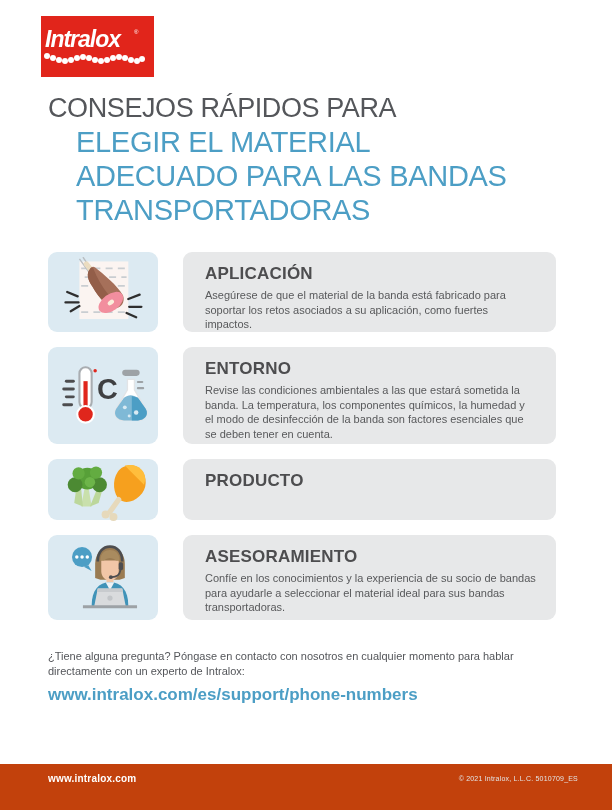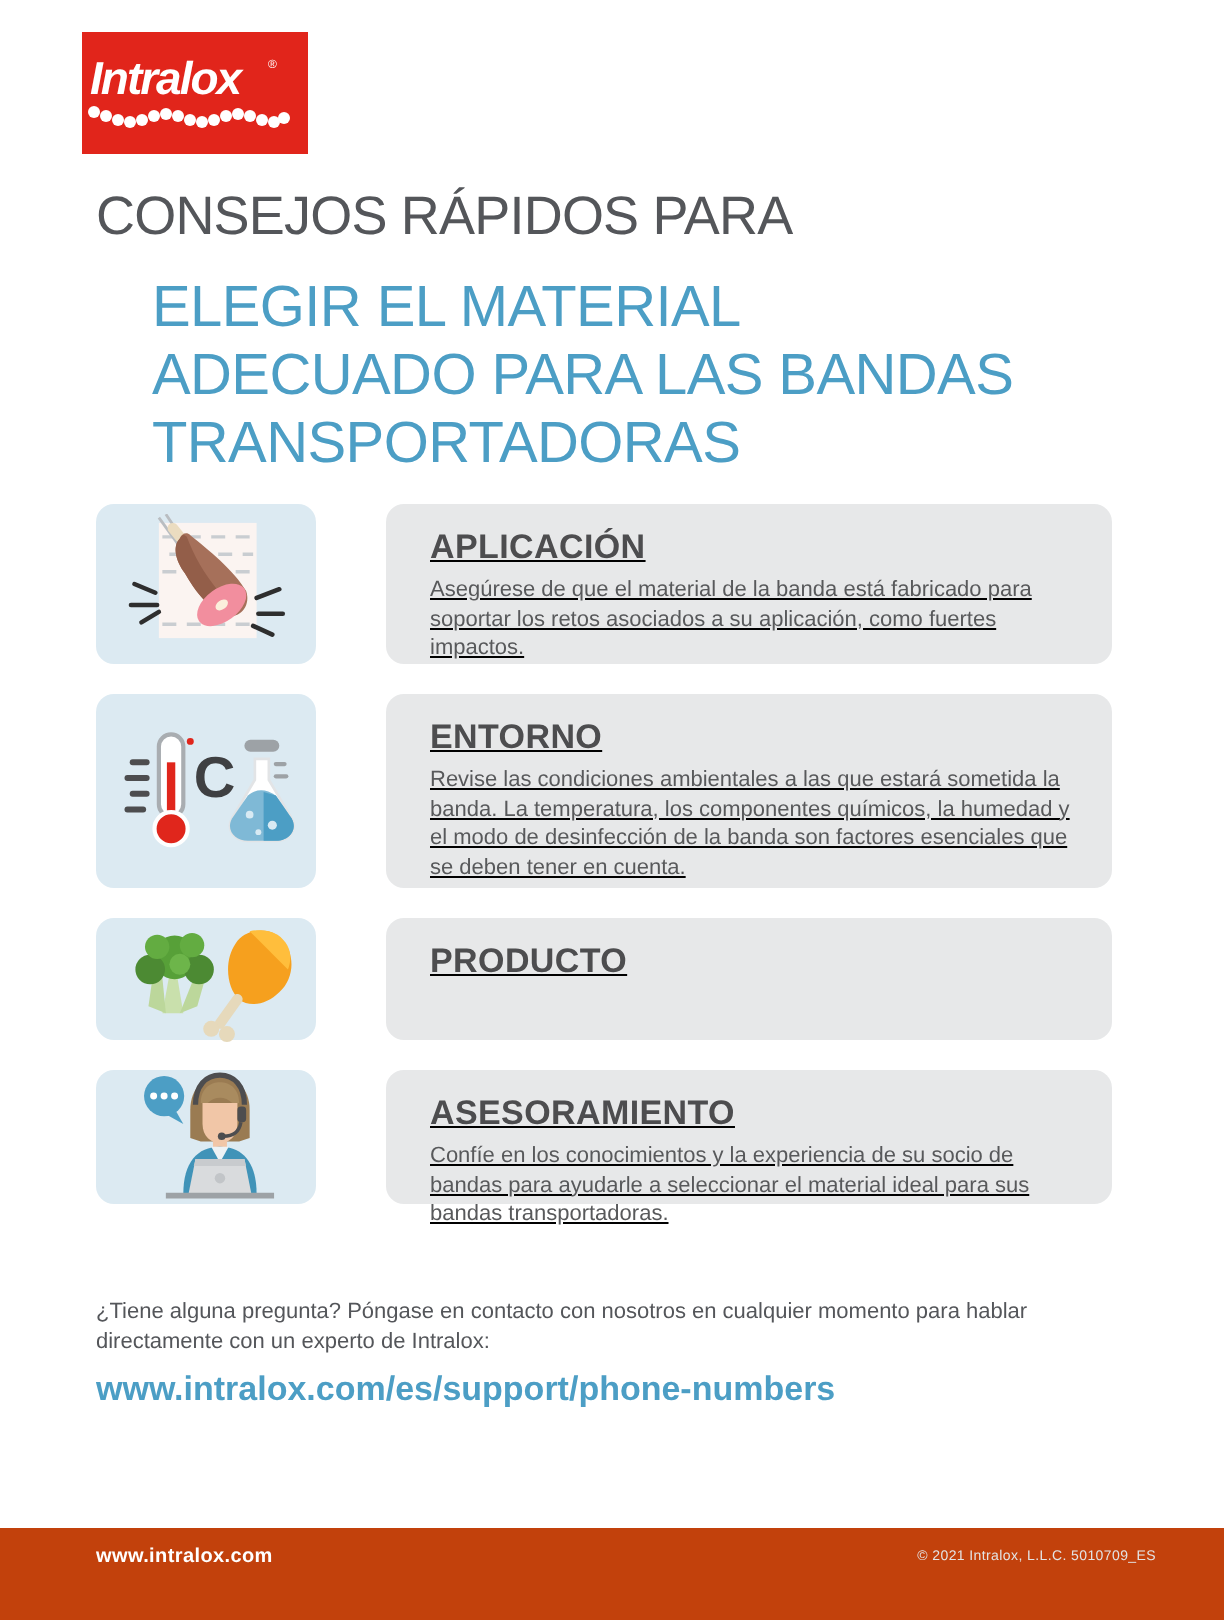--- a/index.html
+++ b/index.html
@@ -11,42 +11,42 @@
   }
   
   .logo {
     position:absolute; left:41px; top:16px; width:113px; height:61px;
     background:#E1251B; display:flex; align-items:center; justify-content:flex-start;
   }
   
   .title-block { position:absolute; left:48px; top:92px; width:520px; }
   .eyebrow {
     font-size:27px; font-weight:400; color:#54565A; letter-spacing:-0.4px;
-    line-height:33px; margin-bottom:12px;
+    line-height:33px; margin-bottom:0;
   }
   .headline {
     font-size:29px; font-weight:400; color:#4C9EC5; letter-spacing:-0.3px;
     line-height:34px;
     margin-left:28px;
   }
   
   .sections { position:absolute; left:48px; top:252px; width:508px; }
-  .section-row { display:flex; gap:35px; margin-bottom:15px;text-decoration:underline; }
+  .section-row { display:flex; gap:25px; margin-bottom:15px; }
   .icon-box {
     width:110px; flex:0 0 110px; background:#DCEAF2; border-radius:9px;
     display:flex; align-items:center; justify-content:center;
   }
   .text-box {
     flex:1; background:#E7E8E9; border-radius:9px;
     padding:12px 20px 10px 22px;
   }
   .row-1 { height:80px; }
   .row-2 { height:97px; }
   .row-3 { height:61px; }
-  .row-4 { height:67px; }
+  .row-4 { height:85px; }
   .section-title {
     font-size:17px; font-weight:700; color:#4D4D4F; letter-spacing:0.2px;
     margin-bottom:4px;
   }
   .section-body {
     font-size:11px; color:#58595B; line-height:14.5px; max-width:352px;
   }
   
   .contact { position:absolute; left:48px; top:649px; width:505px; }
   .contact-question { font-size:11px; color:#54565A; line-height:15px; }

